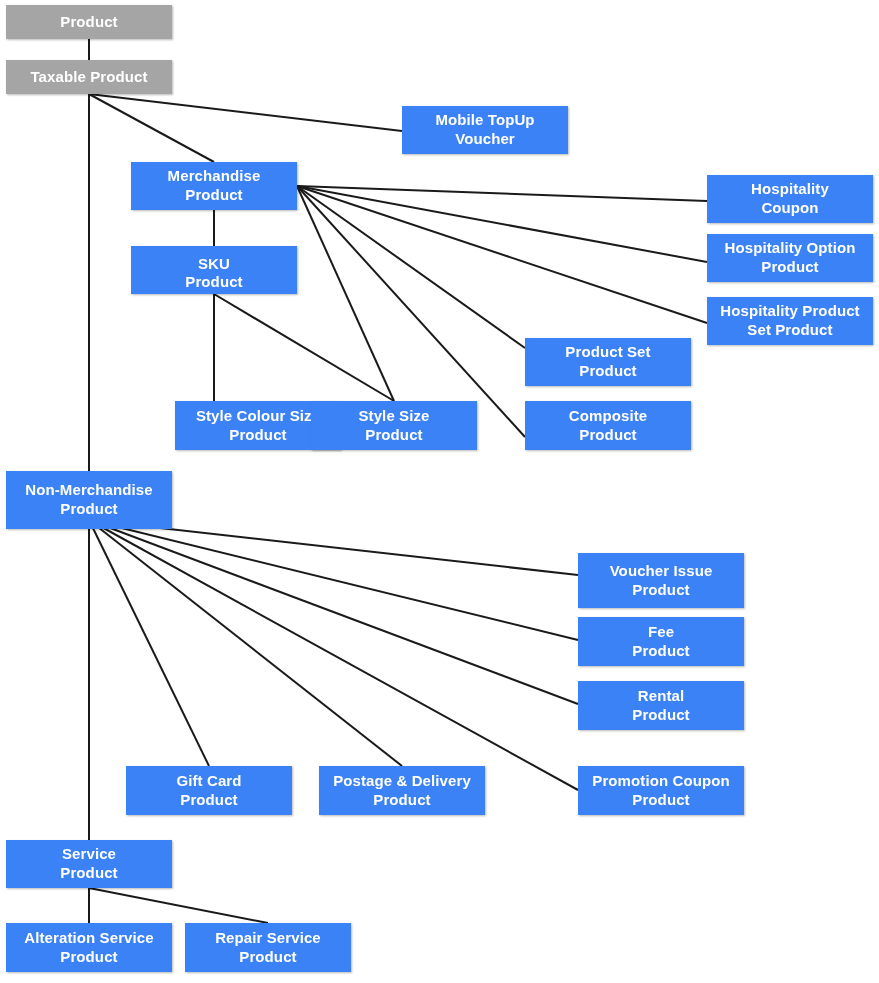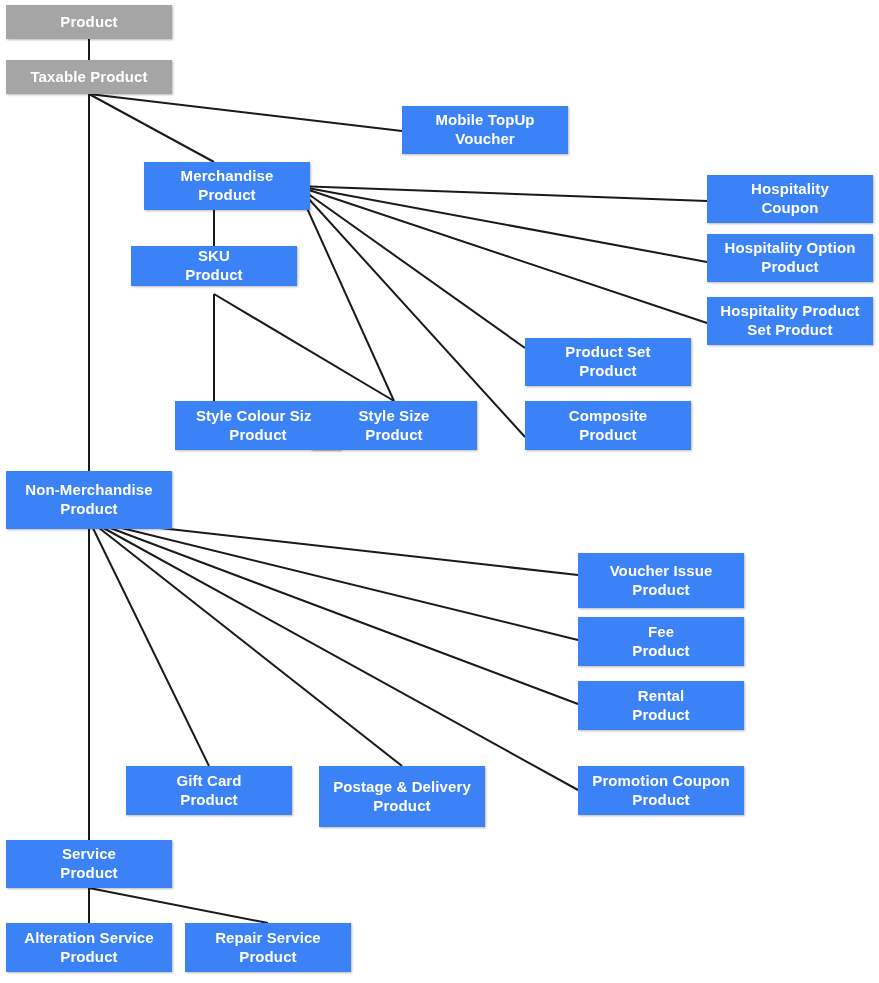--- a/index.html
+++ b/index.html
@@ -85,29 +85,29 @@
       <div class="node gray" style="left: 6px; top: 5px; width: 166px; height: 34px;">
         <span class="node-label">Product</span>
       </div>
       <div class="node gray" style="left: 6px; top: 60px; width: 166px; height: 34px;">
         <span class="node-label">Taxable Product</span>
       </div>
       <div class="node blue" style="left: 402px; top: 106px; width: 166px; height: 48px;">
         <span class="node-label">Mobile TopUp
 Voucher</span>
       </div>
-      <div class="node blue" style="left: 144px; top: 162px; width: 166px; height: 48px;">
+      <div class="node blue" style="left: 131px; top: 162px; width: 166px; height: 48px;">
         <span class="node-label">Merchandise
 Product</span>
       </div>
       <div class="node blue" style="left: 707px; top: 175px; width: 166px; height: 48px;">
         <span class="node-label">Hospitality
 Coupon</span>
       </div>
-      <div class="node blue" style="left: 131px; top: 246px; width: 166px; height: 40px;">
+      <div class="node blue" style="left: 131px; top: 246px; width: 166px; height: 48px; align-items: flex-end;">
         <span class="node-label">SKU
 Product</span>
       </div>
       <div class="node blue" style="left: 707px; top: 234px; width: 166px; height: 48px;">
         <span class="node-label">Hospitality Option
 Product</span>
       </div>
       <div class="node blue" style="left: 707px; top: 297px; width: 166px; height: 48px;">
         <span class="node-label">Hospitality Product
 Set Product</span>
@@ -141,21 +141,21 @@
 Product</span>
       </div>
       <div class="node blue" style="left: 578px; top: 681px; width: 166px; height: 49px;">
         <span class="node-label">Rental
 Product</span>
       </div>
       <div class="node blue" style="left: 126px; top: 766px; width: 166px; height: 49px;">
         <span class="node-label">Gift Card
 Product</span>
       </div>
-      <div class="node blue" style="left: 319px; top: 766px; width: 166px; height: 61px;">
+      <div class="node blue" style="left: 319px; top: 766px; width: 166px; height: 49px;">
         <span class="node-label">Postage &amp; Delivery
 Product</span>
       </div>
       <div class="node blue" style="left: 578px; top: 766px; width: 166px; height: 49px;">
         <span class="node-label">Promotion Coupon
 Product</span>
       </div>
       <div class="node blue" style="left: 6px; top: 840px; width: 166px; height: 48px;">
         <span class="node-label">Service
 Product</span>

